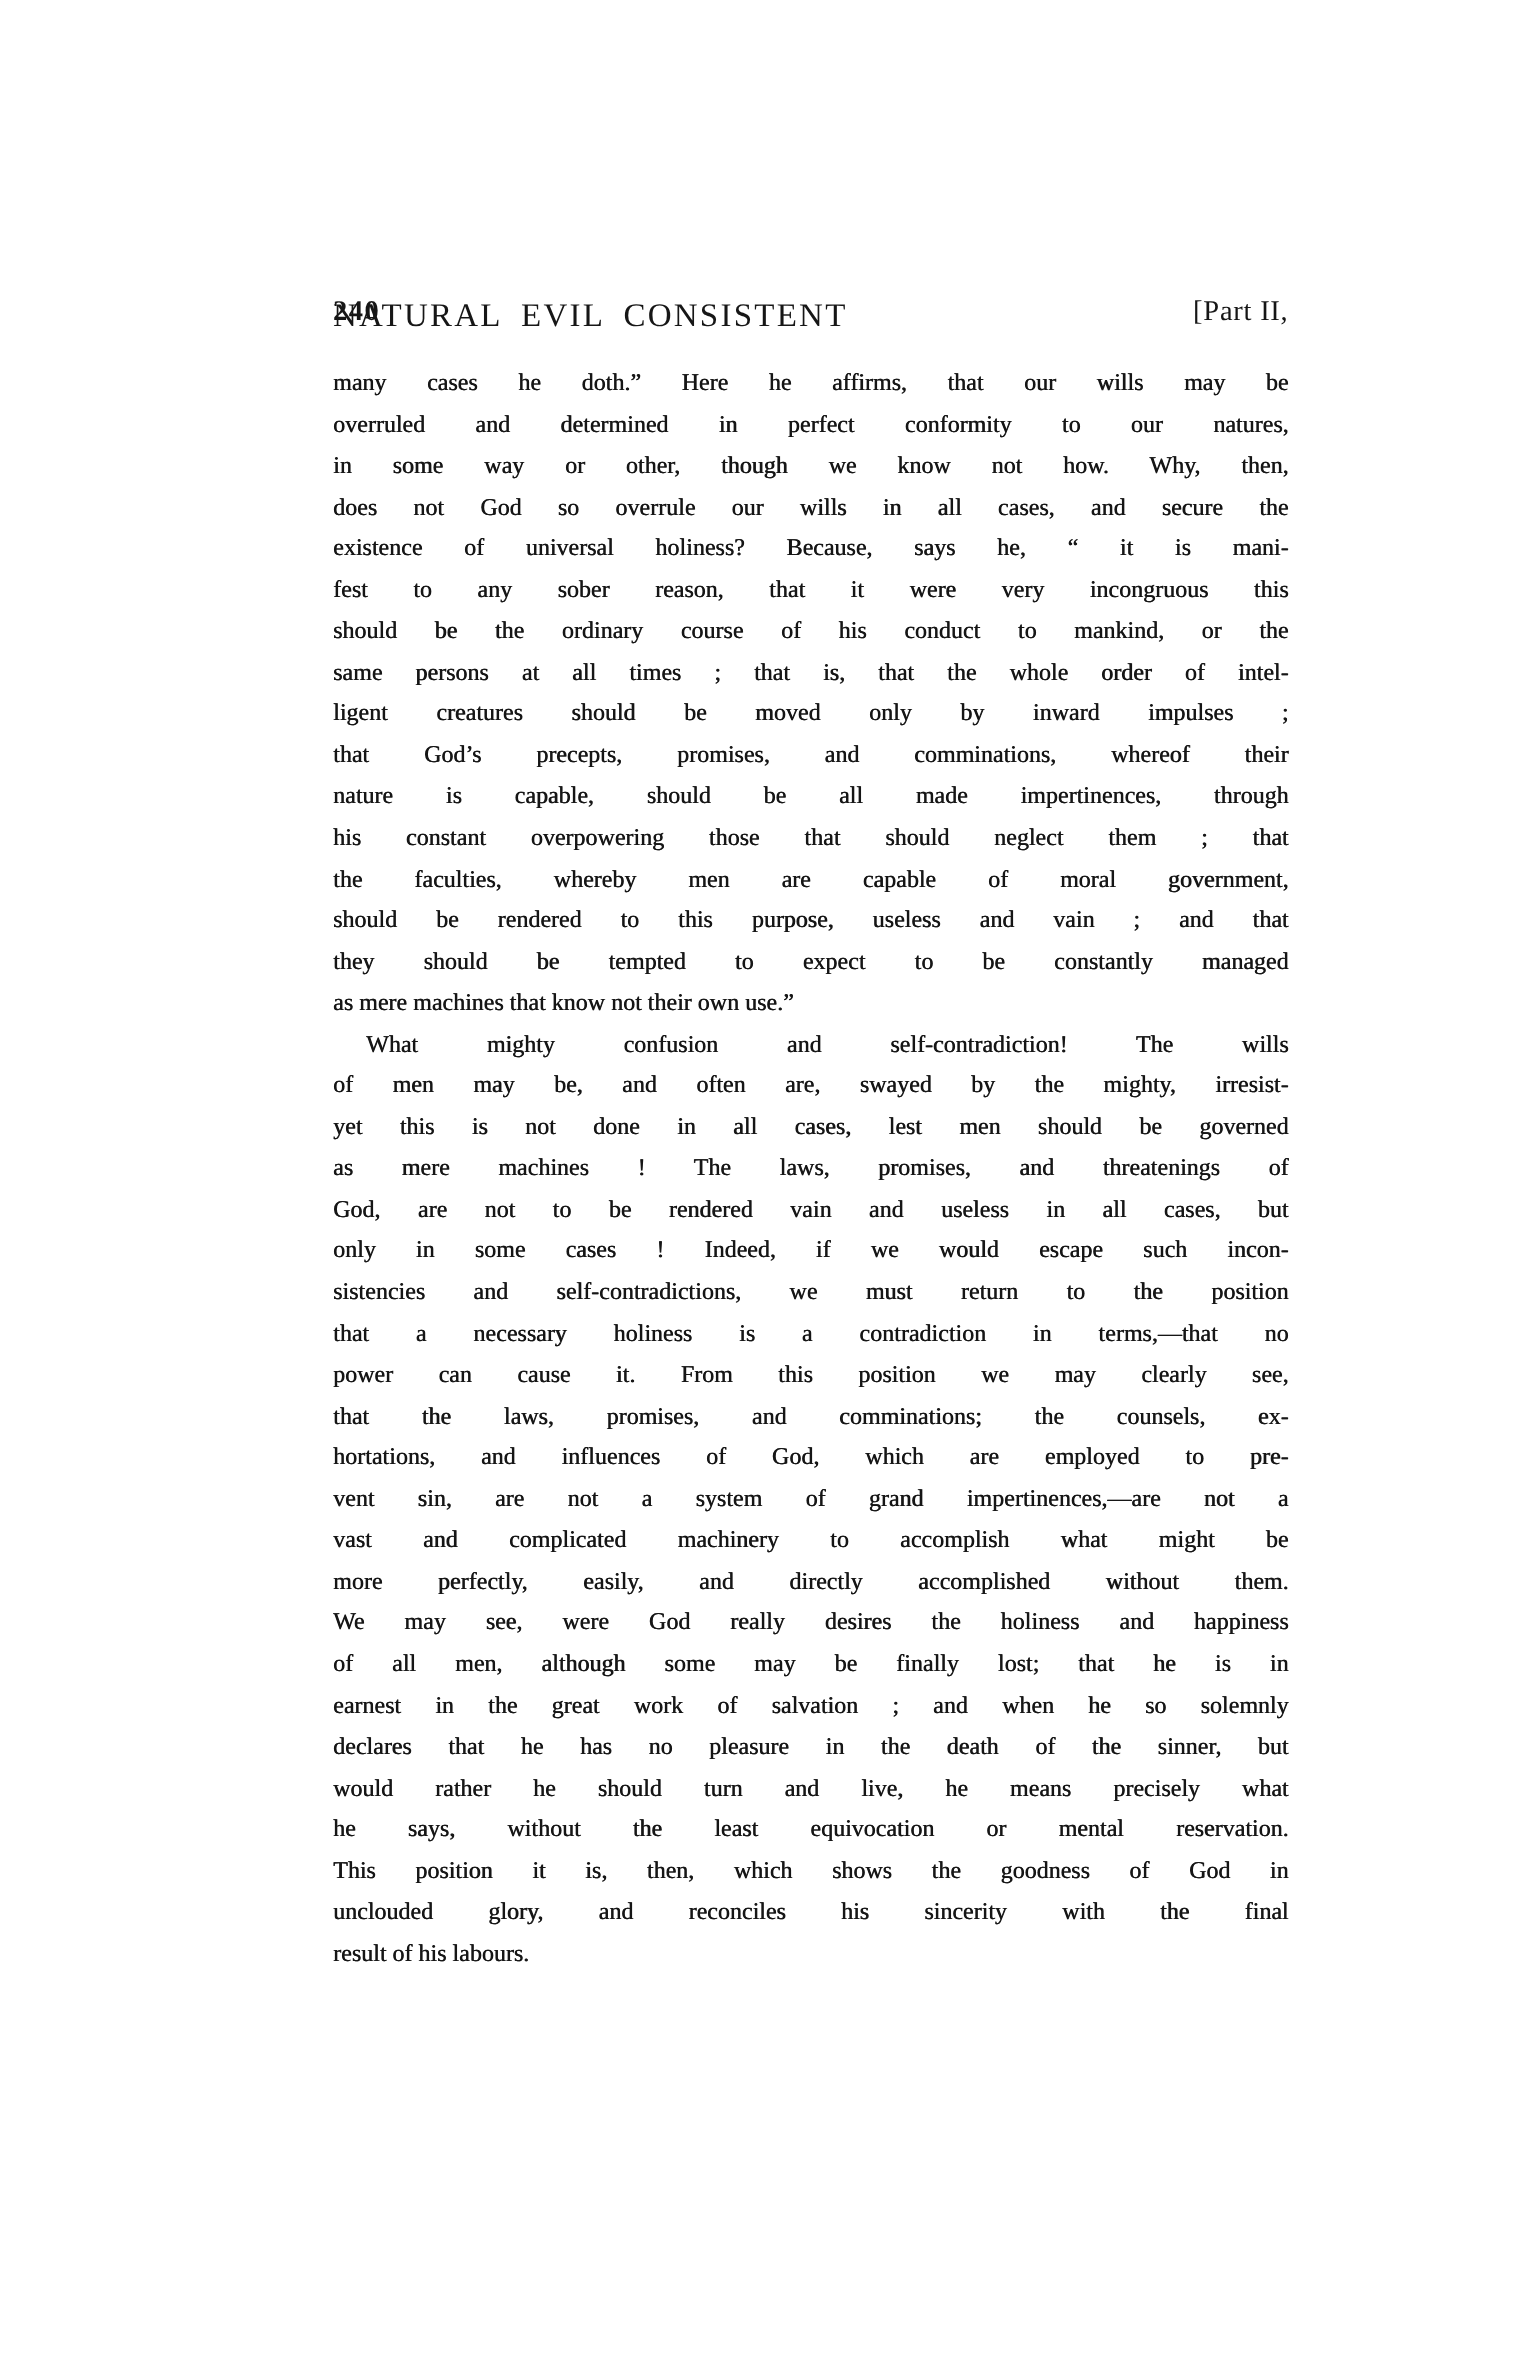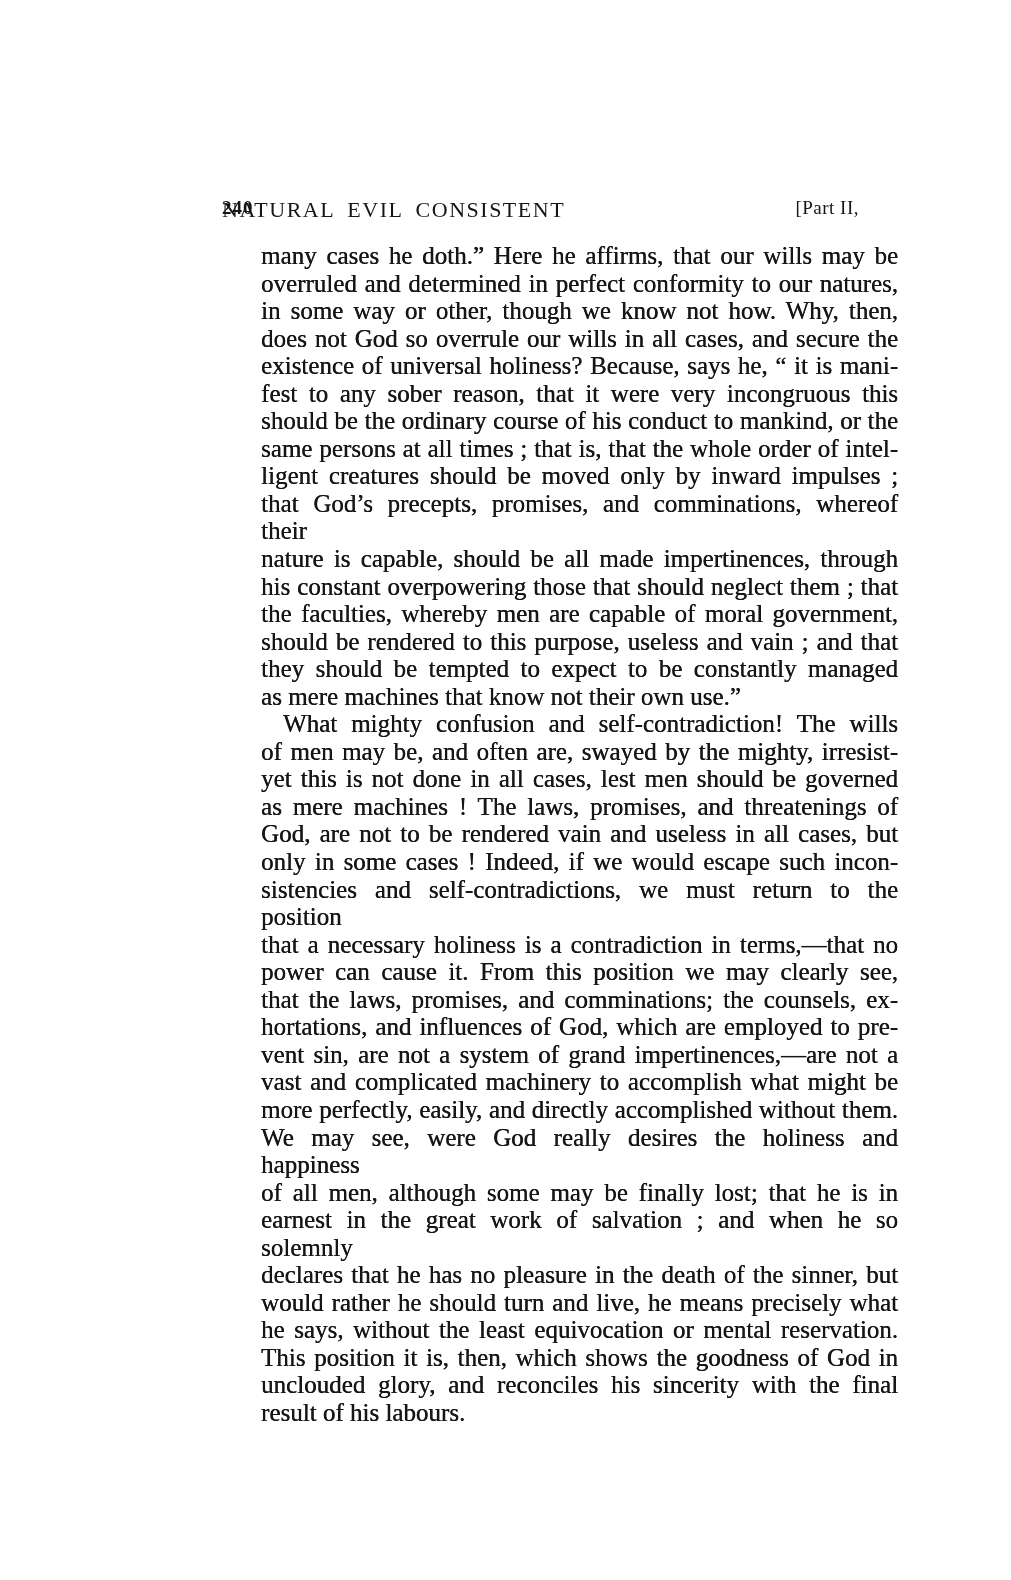--- a/index.html
+++ b/index.html
@@ -36,24 +36,23 @@
     letter-spacing:1.5px;
     word-spacing:6px;
   }
   .part-label{
     position:absolute;right:0;top:0;
     letter-spacing:0.5px;
   }
   .text-block{
     position:absolute;
     top:242px;left:222px;width:637px;
-    font-size:25px;
+    font-size:16px;
     line-height:27.55px;
     text-shadow:0.35px 0 0 currentColor; 
-    margin-left:39px;
   }
   .para{margin:0;padding:0;}
   .line{
     text-align:justify;
     text-align-last:justify;
     -moz-text-align-last:justify;
   }
   .line-end{
     text-align-last:left;
     -moz-text-align-last:left;

